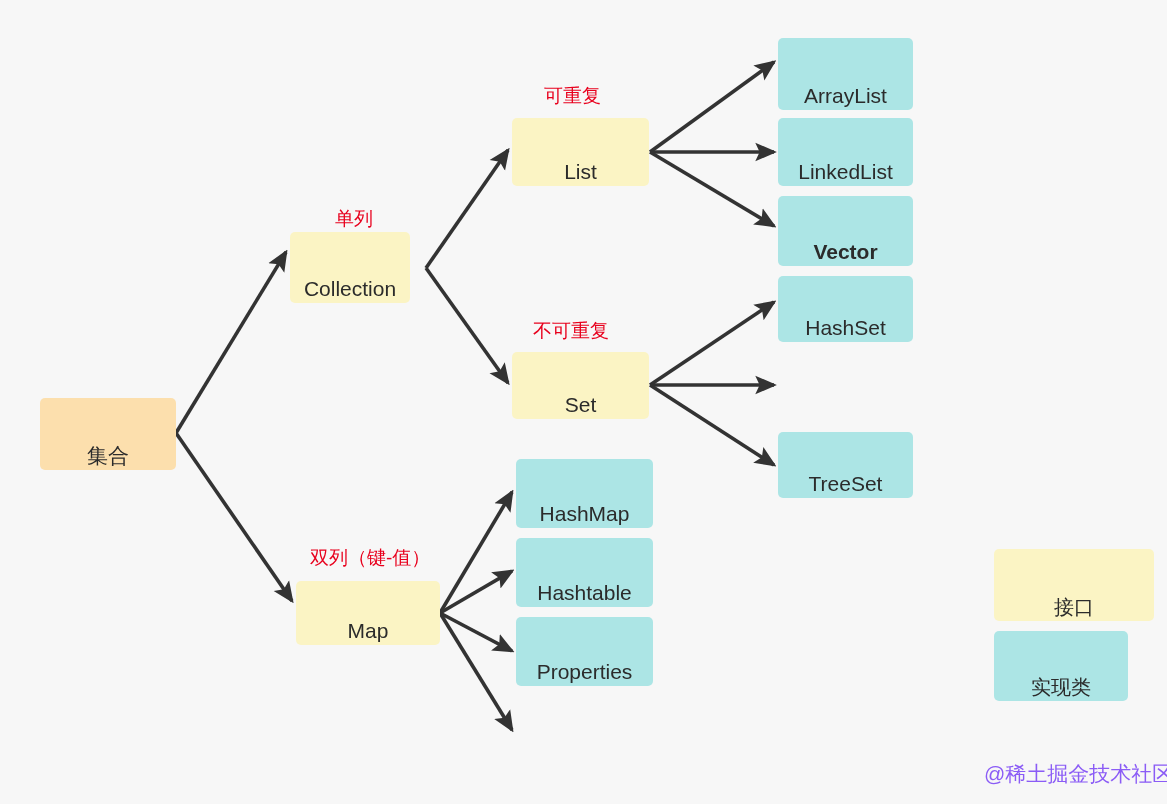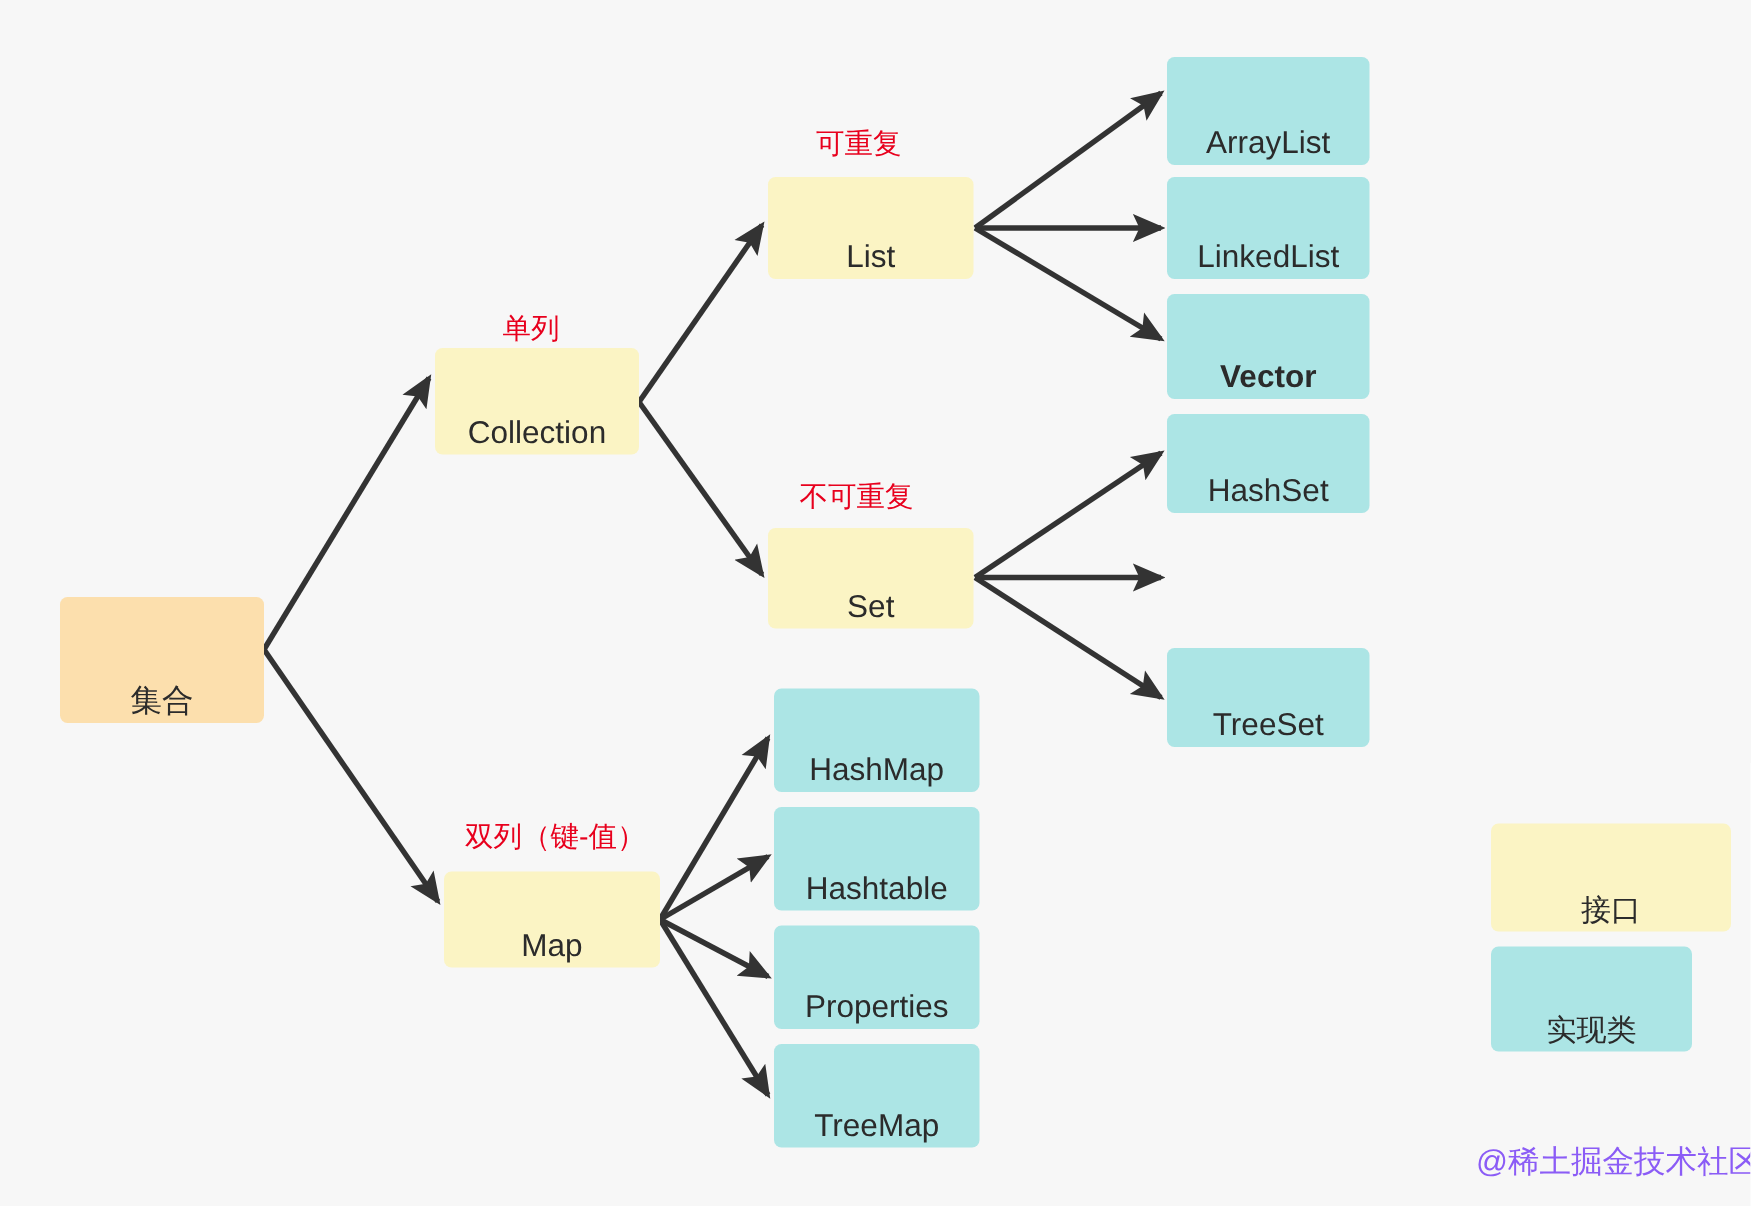--- a/index.html
+++ b/index.html
@@ -93,25 +93,25 @@
         <line x1="650" y1="385" x2="774" y2="302" marker-end="url(#arrowhead)"></line>
         <line x1="650" y1="385" x2="774" y2="385" marker-end="url(#arrowhead)"></line>
         <line x1="650" y1="385" x2="774" y2="465" marker-end="url(#arrowhead)"></line>
         <line x1="440" y1="613" x2="512" y2="492" marker-end="url(#arrowhead)"></line>
         <line x1="440" y1="613" x2="512" y2="571" marker-end="url(#arrowhead)"></line>
         <line x1="440" y1="613" x2="512" y2="651" marker-end="url(#arrowhead)"></line>
         <line x1="440" y1="613" x2="512" y2="730" marker-end="url(#arrowhead)"></line>
       </g>
   </svg>
 
-  <div class="node root" style="left: 40px; top: 398px; width: 136px; height: 84px;">
+  <div class="node root" style="left: 40px; top: 398px; width: 136px; height: 72px;">
     <span>集合</span>
   </div>
 
-  <div class="node iface" style="left: 290px; top: 232px; width: 136px; height: 71px;">
+  <div class="node iface" style="left: 290px; top: 232px; width: 120px; height: 71px;">
     <span>Collection</span>
   </div>
 
   <div class="node iface" style="left: 512px; top: 118px; width: 137px; height: 68px;">
     <span>List</span>
   </div>
 
   <div class="node iface" style="left: 512px; top: 352px; width: 137px; height: 67px;">
     <span>Set</span>
   </div>
@@ -146,23 +146,20 @@
   </div>
 
   <div class="node impl" style="left: 516px; top: 538px; width: 137px; height: 69px;">
     <span>Hashtable</span>
   </div>
 
   <div class="node impl" style="left: 516px; top: 617px; width: 137px; height: 69px;">
     <span>Properties</span>
   </div>
 
-  <div class="node impl" style="left: 516px; top: 696px; width: 137px; height: 69px;">
-    <span>TreeMap</span>
-  </div>
 
   <div class="node legend-iface" style="left: 994px; top: 549px; width: 160px; height: 72px;">
     <span>接口</span>
   </div>
 
   <div class="node legend-impl" style="left: 994px; top: 631px; width: 134px; height: 70px;">
     <span>实现类</span>
   </div>
 
   <div class="watermark" style="left: 984px; top: 760px;">@稀土掘金技术社区</div>

